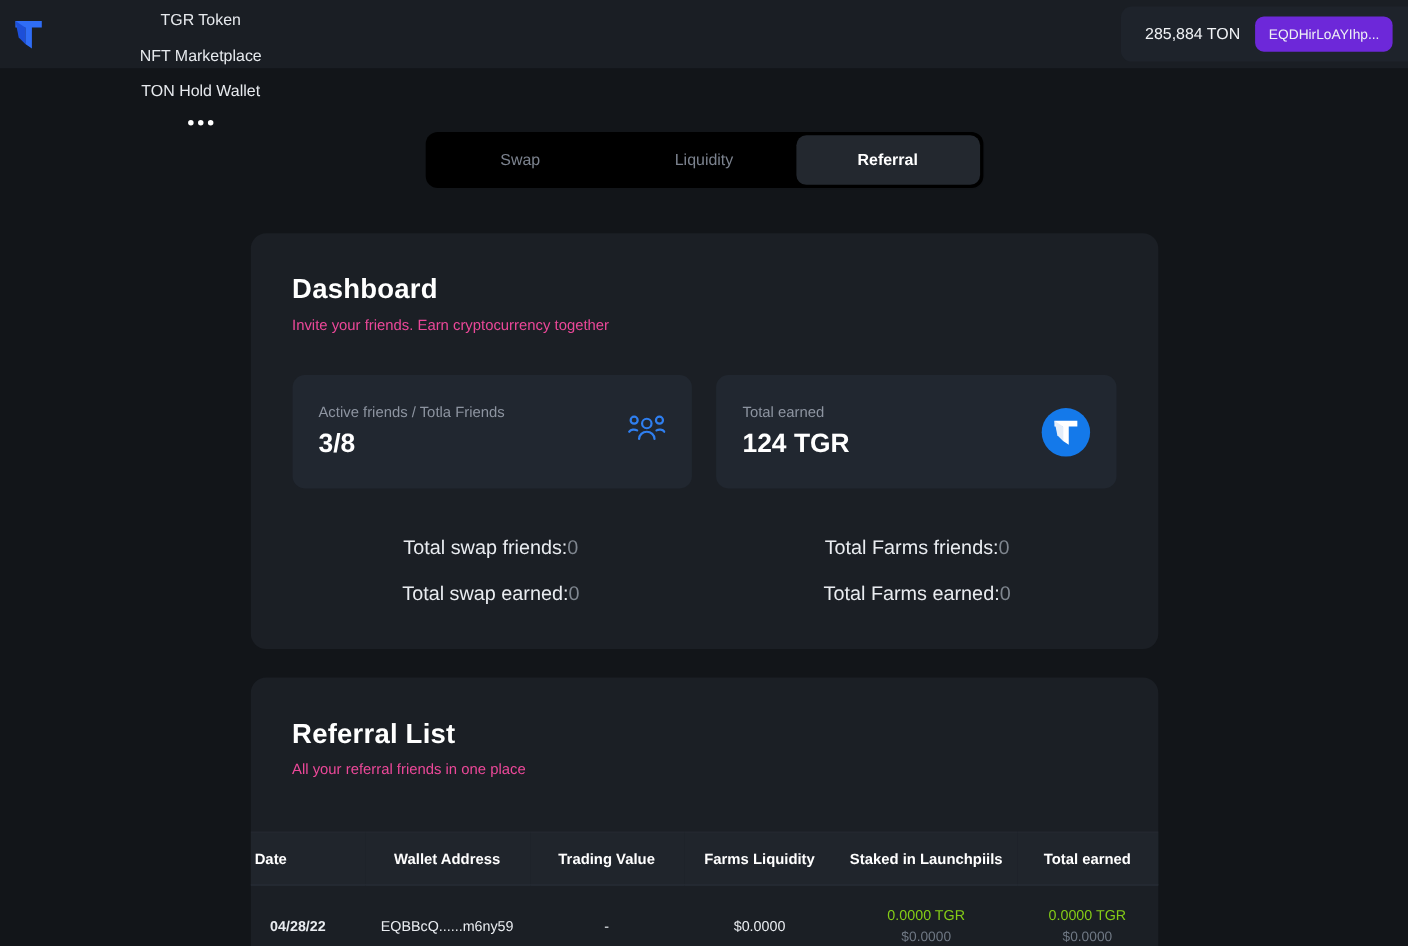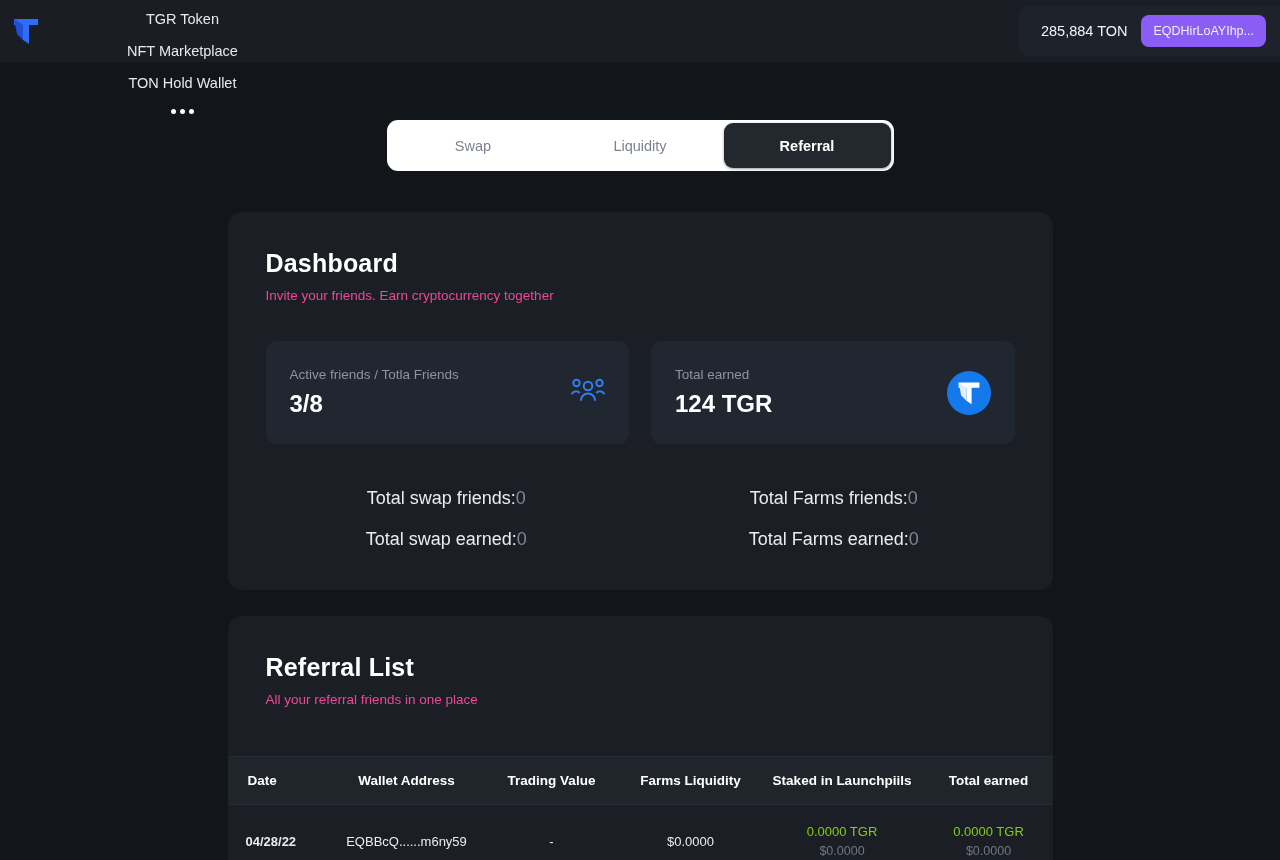--- a/index.html
+++ b/index.html
@@ -75,39 +75,39 @@
     align-items: center;
     gap: 14px;
     padding: 0 14px 0 22px;
   }
   .wallet-balance {
     font-size: 14.5px;
     color: #f2f4f7;
     white-space: nowrap;
   }
   .wallet-addr {
-    background: #8b5cf6;
+    background: #6d28d9;
     color: #eef1f5;
     font-size: 12.5px;
     border-radius: 8px;
     padding: 9px 12px;
     white-space: nowrap;
     cursor: pointer;
   }
 
   
   .tabs-wrap {
     display: flex;
     justify-content: center;
     margin-top: 58px;
   }
   .tabs {
     width: 507px;
     height: 51px;
-    background: #ffffff;
+    background: #000000;
     border-radius: 11px;
     display: flex;
     align-items: center;
     padding: 3px;
   }
   .tab {
     flex: 1;
     height: 100%;
     display: flex;
     align-items: center;
@@ -216,21 +216,21 @@
     border-bottom: 1px solid #272c34;
   }
   table.ref th {
     font-size: 13.5px;
     font-weight: bold;
     color: #ffffff;
     padding: 16px 6px;
     text-align: center;
     white-space: nowrap;
   }
-  table.ref th.c-date { text-align: left; padding-left: 20px; width: 104px; }
+  table.ref th.c-date { text-align: left; padding-left: 4px; width: 104px; }
   table.ref th.c-addr { width: 150px; }
   table.ref th.c-trade { width: 140px; }
   table.ref th.c-farms { width: 138px; }
   table.ref th.c-staked { width: 165px; }
   table.ref th.c-earned { width: 128px; }
 
   table.ref td {
     padding: 18px 6px;
     text-align: center;
     font-size: 13px;

